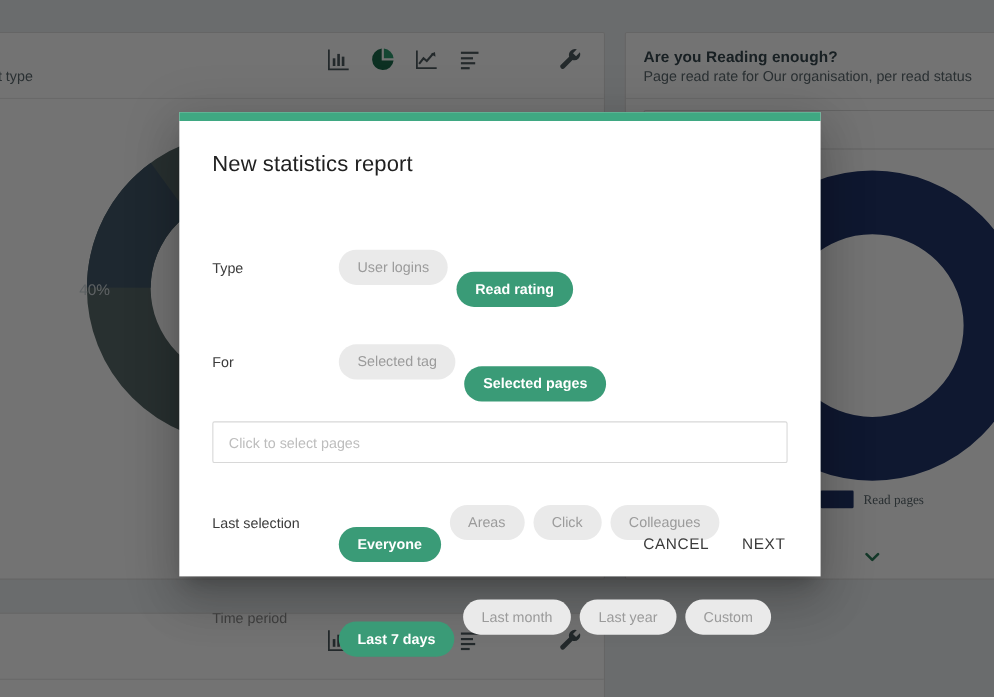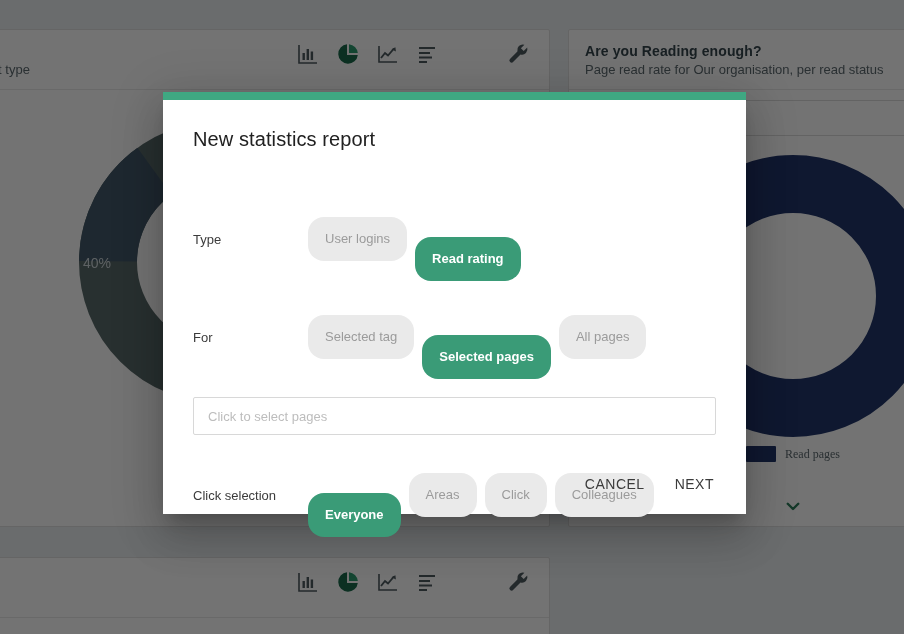--- a/index.html
+++ b/index.html
@@ -82,21 +82,21 @@
 
   
   .scrim {
     position: absolute; inset: 0;
     background: rgba(0,0,0,0.55);
   }
 
   
   .dialog {
     position: absolute;
-    left: 163px; top: 92px;
+    left: 163px; top: 102px;
     width: 583px; height: 422px;
     background: #ffffff;
     box-shadow: 0 11px 15px -7px rgba(0,0,0,.2),
                 0 24px 38px 3px rgba(0,0,0,.14),
                 0 9px 46px 8px rgba(0,0,0,.12);
   }
   .dialog-accent {
     height: 8px; width: 100%; background: #3fa882;
   }
   .dialog-title {
@@ -106,21 +106,21 @@
 
   .form { padding: 46px 30px 0 30px; }
   .row { display: flex; align-items: center; margin-bottom: 14px; min-height: 32px; }
   .row-label {
     width: 115px; flex: 0 0 115px;
     font-size: 13px; color: #3b3b3b;
   }
   .chips { display: flex; align-items: center; gap: 8px; flex-wrap: wrap; }
   .chip {
     border: none; outline: none; cursor: pointer;
-    height: 44px; padding: 0 17px; border-radius: 16px;
+    height: 32px; padding: 0 17px; border-radius: 16px;
     font-family: "Liberation Sans", sans-serif;
     font-size: 13px; line-height: 32px;
     background: #eaeaea; color: #9b9b9b;
     white-space: nowrap;
   }
   .chip.sel { background: #3a9b77; color: #ffffff; font-weight: bold; margin-top: 40px; }
 
   .page-input {
     width: 100%; height: 38px; border: 1px solid #d8d8d8; border-radius: 2px;
     background: #fff; padding: 0 14px;
@@ -192,21 +192,21 @@
       </div>
 
       <div class="chart-area">
         <div class="donut-wrap">
           <svg width="300" height="300" viewBox="0 0 300 300">
 
             <circle cx="150" cy="150" r="112" fill="none" stroke="#5a6b6b" stroke-width="58"></circle>
             <circle cx="150" cy="150" r="112" fill="none" stroke="#445a6b" stroke-width="58" stroke-dasharray="105 599" stroke-dashoffset="-528" transform="rotate(-90 150 150)"></circle>
             <circle cx="150" cy="150" r="112" fill="none" stroke="#23376b" stroke-width="58" stroke-dasharray="281 423" stroke-dashoffset="0" transform="rotate(-90 150 150)"></circle>
           </svg>
-          <span class="donut-label" style="left:13px; top:143px;">40%</span>
+          <span class="donut-label" style="left:2px; top:143px;">40%</span>
         </div>
 
         <div class="legend">
           <div class="legend-item">
             <span class="swatch" style="background:#445a6b"></span>
             <span class="legend-text"></span>
           </div>
         </div>
       </div>
     </div>
@@ -307,39 +307,47 @@
           <button class="chip sel">Read rating</button>
         </div>
       </div>
 
       
       <div class="row">
         <div class="row-label">For</div>
         <div class="chips">
           <button class="chip">Selected tag</button>
           <button class="chip sel">Selected pages</button>
-          <button class="chip">All pages</button>
         </div>
       </div>
 
       
       <input class="page-input" type="text" placeholder="Click to select pages" style="">
 
       
       <div class="row">
-        <div class="row-label">Click selection</div>
+        <div class="row-label">Last selection</div>
         <div class="chips">
           <button class="chip sel">Everyone</button>
           <button class="chip">Areas</button>
           <button class="chip">Click</button>
           <button class="chip">Colleagues</button>
         </div>
       </div>
 
       
+      <div class="row">
+        <div class="row-label">Time period</div>
+        <div class="chips">
+          <button class="chip sel">Last 7 days</button>
+          <button class="chip">Last month</button>
+          <button class="chip">Last year</button>
+          <button class="chip">Custom</button>
+        </div>
+      </div>
     </div>
 
     <div class="dialog-actions">
       <button class="txt-btn">CANCEL</button>
       <button class="txt-btn">NEXT</button>
     </div>
   </div>
 
 </div>
 

